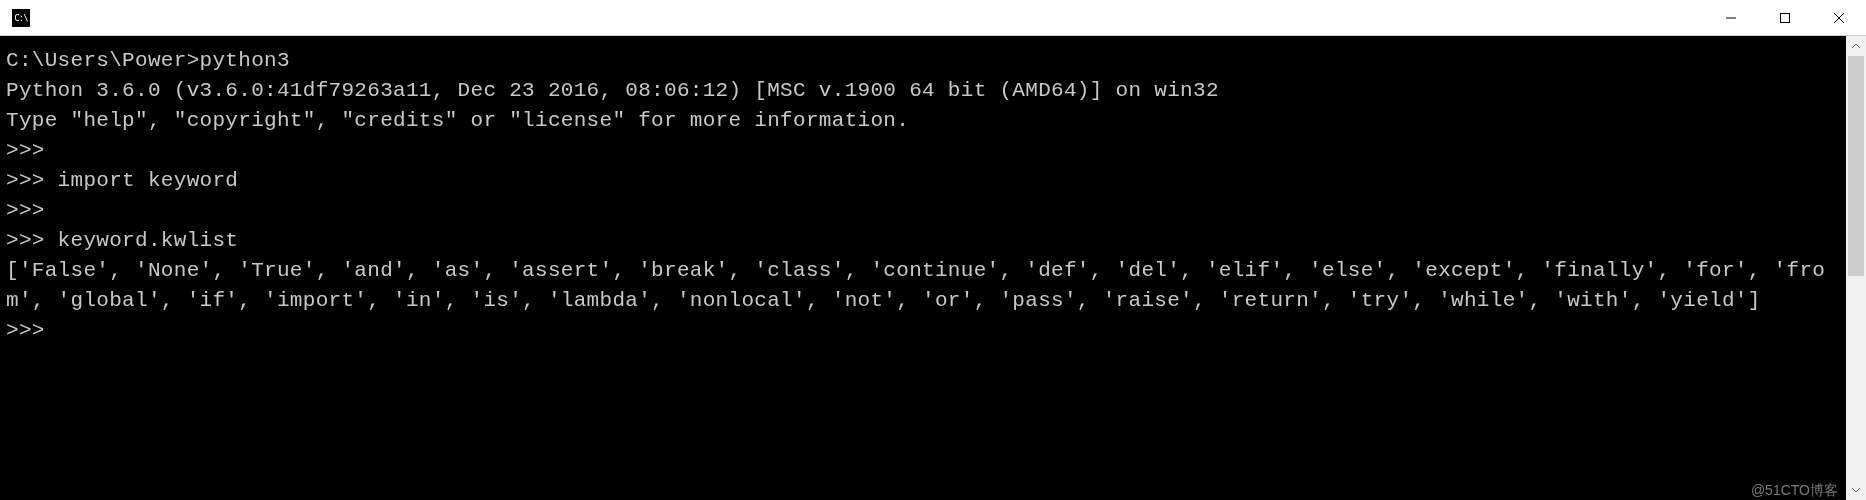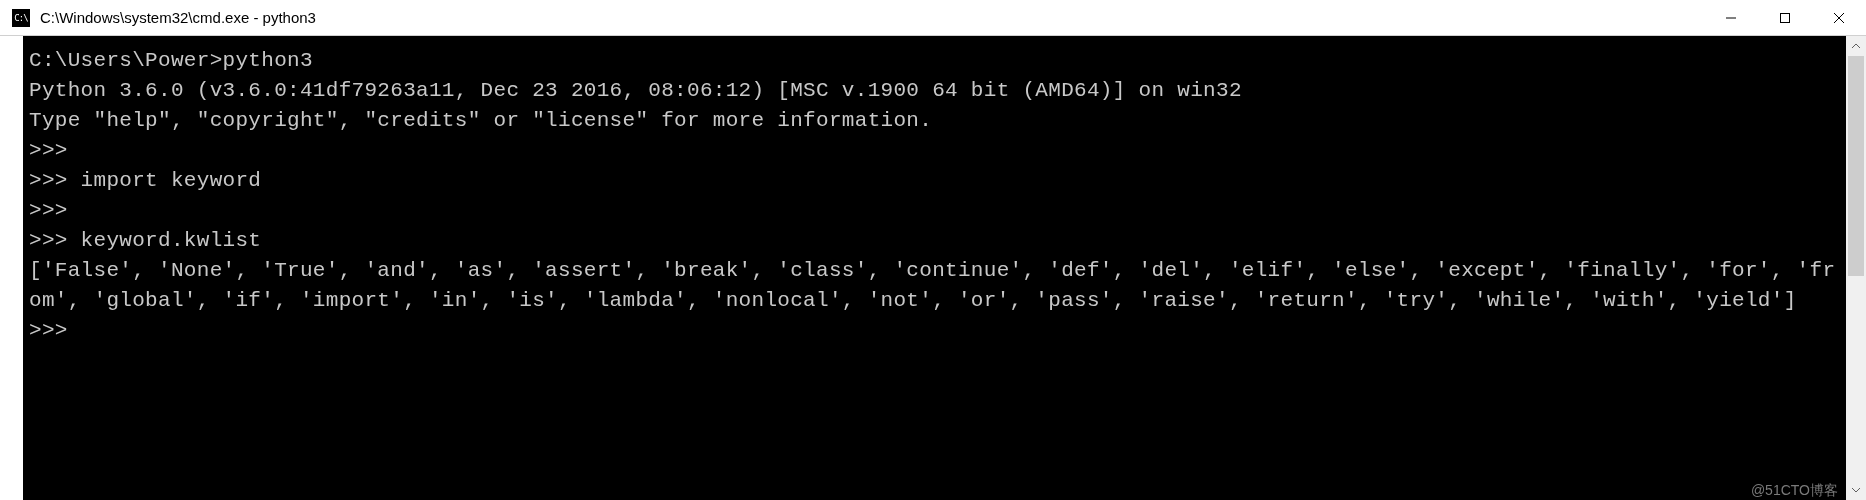--- a/index.html
+++ b/index.html
@@ -4,35 +4,34 @@
   <style>
     * { margin: 0; padding: 0; box-sizing: border-box; }
     html, body { width: 1866px; height: 500px; overflow: hidden; font-family: "Segoe UI", Tahoma, sans-serif; }
     .window { width: 1866px; height: 500px; background: #fff; display: flex; flex-direction: column; position: relative; }
     .titlebar { height: 36px; background: #fff; display: flex; align-items: center; border-bottom: 1px solid #d0d0d0; }
     .appicon { width: 18px; height: 18px; margin: 0 10px 0 12px; background: #000; display: inline-flex; align-items: center; justify-content: center; color: #fff; font-size: 9px; font-family: Consolas, monospace; letter-spacing: -1px; }
     .title-text { font-size: 15px; color: #000; flex: 0 0 auto; }
     .spacer { flex: 1; }
     .winbtn { width: 54px; height: 36px; display: flex; align-items: center; justify-content: center; color: #000; }
     .winbtn svg { width: 12px; height: 12px; }
-    .client { flex: 1; display: flex; background: #000; margin-left: 23px; }
+    .client { flex: 1; display: flex; background: #000; }
     .terminal { flex: 1; background: #000; color: #c8c8c8; font-family: "NSimSun","SimSun","MS Gothic",Consolas,"Courier New",monospace; font-size: 21px; line-height: 30px; padding: 10px 6px 0 6px; white-space: pre-wrap; word-break: break-all; letter-spacing: 0.3px; }
     .scrollbar { width: 20px; background: #f0f0f0; position: relative; }
     .scroll-up, .scroll-down { height: 20px; display: flex; align-items: center; justify-content: center; color: #606060; font-size: 10px; }
     .scroll-thumb { position: absolute; top: 20px; left: 2px; right: 2px; height: 220px; background: #cdcdcd; }
     .watermark { position: absolute; right: 28px; bottom: 0; color: #7a7a7a; font-size: 14px; font-family: "Microsoft YaHei", sans-serif; pointer-events: none; }
   </style>
 </head>
 <body>
 
 <div class="window">
 
   <div class="titlebar">
     <span class="appicon">C:\</span>
-    <span class="title-text">C:\Windows\system32\cmd.exe - python3</span>
     <span class="spacer"></span>
     <div class="winbtn">
       <svg viewBox="0 0 12 12">
           <line x1="1" y1="6" x2="11" y2="6" stroke="currentColor" stroke-width="1"></line>
         </svg>
     </div>
     <div class="winbtn">
       <svg viewBox="0 0 12 12">
           <rect x="1.5" y="1.5" width="9" height="9" fill="none" stroke="currentColor" stroke-width="1"></rect>
         </svg>

